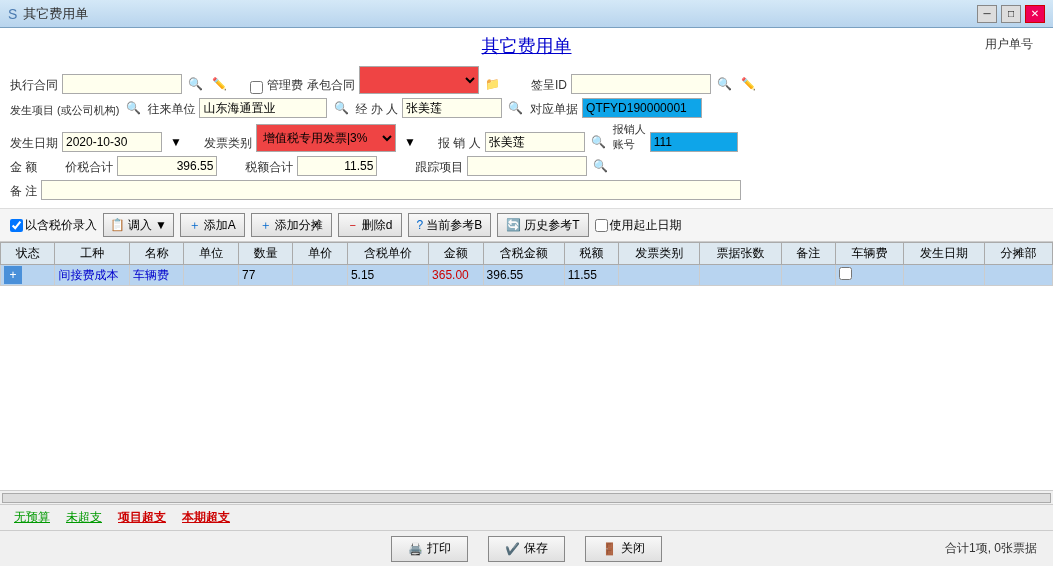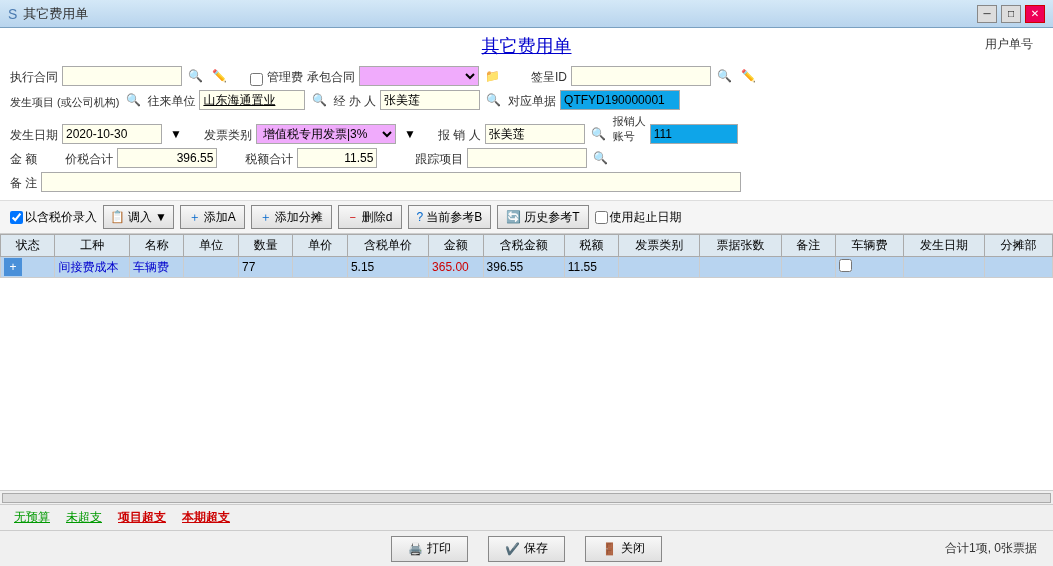--- a/index.html
+++ b/index.html
@@ -29,21 +29,21 @@
     td { border: 1px solid #ccc; padding: 1px 3px; height: 20px; }
     .row-selected { background: #b8d4f0; }
     .row-btn { width: 18px; height: 18px; background: #4a90d9; color: white; border: none; cursor: pointer; font-size: 12px; display: flex; align-items: center; justify-content: center; }
     .status-bar { height: 26px; background: #f0f0f0; border-top: 1px solid #ccc; display: flex; align-items: center; padding: 0 10px; gap: 8px; }
     .status-item { padding: 1px 4px; font-size: 12px; text-decoration: underline; }
     .status-ok { color: #009900; }
     .status-over { color: #cc0000; font-weight: bold; }
     .bottom-bar { height: 36px; background: #f0f0f0; border-top: 1px solid #ccc; display: flex; align-items: center; justify-content: center; gap: 20px; position: relative; }
     .bottom-btn { border: 1px solid #888; background: linear-gradient(to bottom, #f8f8f8, #e0e0e0); padding: 3px 16px; cursor: pointer; height: 26px; display: flex; align-items: center; gap: 4px; font-size: 12px; }
     .total-info { position: absolute; right: 16px; font-size: 12px; color: #333; }
-    .dropdown { border: 1px solid #aaa; background: #f0abfc; height: 20px; padding: 0 2px; }
+    .dropdown { border: 1px solid #aaa; background: #ef4444; height: 28px; padding: 0 2px; }
     input[type="checkbox"] { width: 13px; height: 13px; }
     .scrollbar-area { height: 14px; background: #f0f0f0; border-top: 1px solid #ccc; display: flex; align-items: center; padding: 0 2px; }
     .h-scrollbar { flex: 1; height: 10px; background: #ddd; border: 1px solid #aaa; }
   </style>
 </head>
 <body>
 
 <div class="title-bar">
   <span class="title-bar-icon">S</span>
   <span class="title-bar-text">其它费用单</span>
@@ -81,21 +81,21 @@
       <input class="form-input" style="width: 140px;" value="">
       <span class="icon-btn">🔍</span>
       <span class="icon-btn">✏️</span>
     </div>
 
     <div class="form-row">
       <span class="form-label" style="font-size:11px">发生项目
 (或公司机构)</span>
       <span class="icon-btn">🔍</span>
       <span class="form-label">往来单位</span>
-      <input class="form-input" style="width: 106px; text-decoration: underline;" value="山东海通置业">
+      <input class="form-input" style="width: 128px;" value="山东海通置业">
       <span class="icon-btn">🔍</span>
       <span class="form-label">经 办 人</span>
       <input class="form-input" style="width: 100px;" value="张美莲">
       <span class="icon-btn">🔍</span>
       <span class="form-label">对应单据</span>
       <input class="form-input-green" style="width: 120px;" value="QTFYD190000001">
     </div>
 
     <div class="form-row">
       <span class="form-label">发生日期</span>

